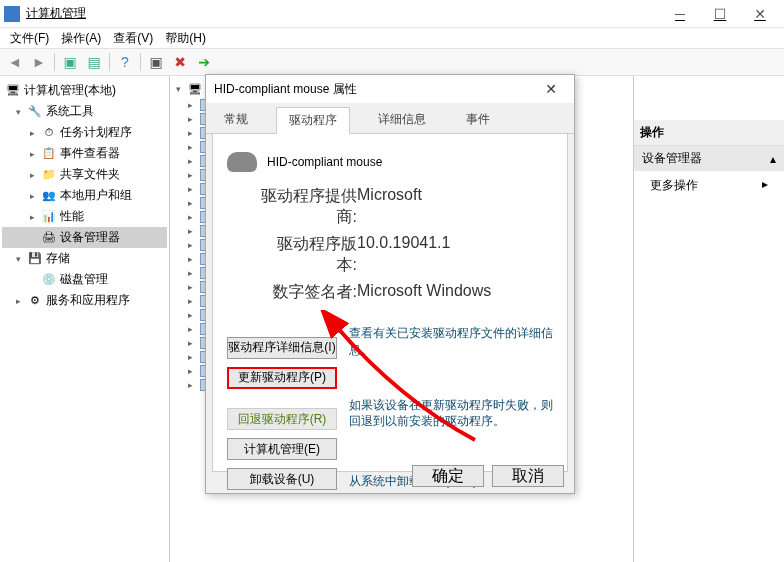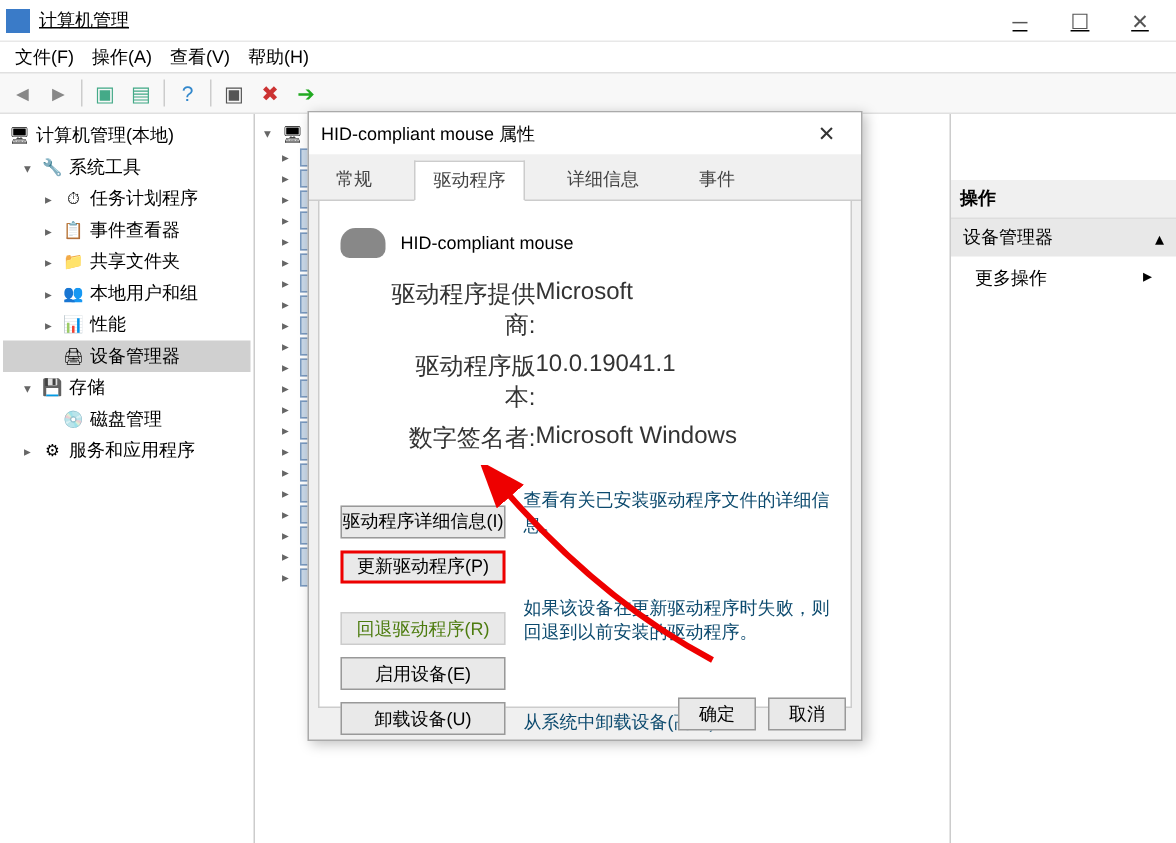--- a/index.html
+++ b/index.html
@@ -52,21 +52,21 @@
 .mouse-ic { width: 30px; height: 20px; background: #888; border-radius: 10px 10px 6px 6px; }
 .info-row { display: flex; font-size: 16px; margin: 6px 0 6px 30px; text-align: right; }
 .info-label { width: 100px; color: #333; }
 .info-val { color: #333; }
 .btn-row { display: flex; align-items: flex-end; margin: 8px 0; gap: 12px; }
 .dlg-btn { width: 110px; height: 22px; border: 1px solid #999; background: #e9e9e9; font-size: 12px; display: flex; align-items: center; justify-content: center; }
 .dlg-btn.disabled { color: #4d7c0f; border-color: #ccc; }
 .dlg-btn.highlight { border: 2px solid #e00; }
 .btn-desc { flex: 1; font-size: 12px; color: #0c4a6e; line-height: 1.4; }
 .dlg-footer { position: absolute; bottom: 6px; right: 10px; display: flex; gap: 8px; }
-.ft-btn { width: 52px; height: 22px; border: 1px solid #999; background: #e9e9e9; font-size: 12px; display: flex; align-items: center; justify-content: center; }
+.ft-btn { width: 72px; height: 22px; border: 1px solid #999; background: #e9e9e9; font-size: 16px; display: flex; align-items: center; justify-content: center; }
 
 .arrow { position: absolute; left: 320px; top: 310px; pointer-events: none; }
 </style>
 </head>
 <body>
 
 <div class="titlebar">
   <span class="app-icon"></span>
   <span class="title">计算机管理</span>
   <div class="win-btns">
@@ -295,21 +295,21 @@
         <div class="btn-desc">查看有关已安装驱动程序文件的详细信息。</div>
       </div>
     <div class="btn-row">
         <div class="dlg-btn highlight">更新驱动程序(P)</div>
       </div>
     <div class="btn-row">
         <div class="dlg-btn disabled">回退驱动程序(R)</div>
         <div class="btn-desc">如果该设备在更新驱动程序时失败，则回退到以前安装的驱动程序。</div>
       </div>
     <div class="btn-row">
-        <div class="dlg-btn">启用设备(E)</div>
+        <div class="dlg-btn">计算机管理(E)</div>
       </div>
     <div class="btn-row">
         <div class="dlg-btn">卸载设备(U)</div>
         <div class="btn-desc">从系统中卸载设备(高级)。</div>
       </div>
   </div>
   <div class="dlg-footer">
     <div class="ft-btn">确定</div>
     <div class="ft-btn">取消</div>
   </div>

